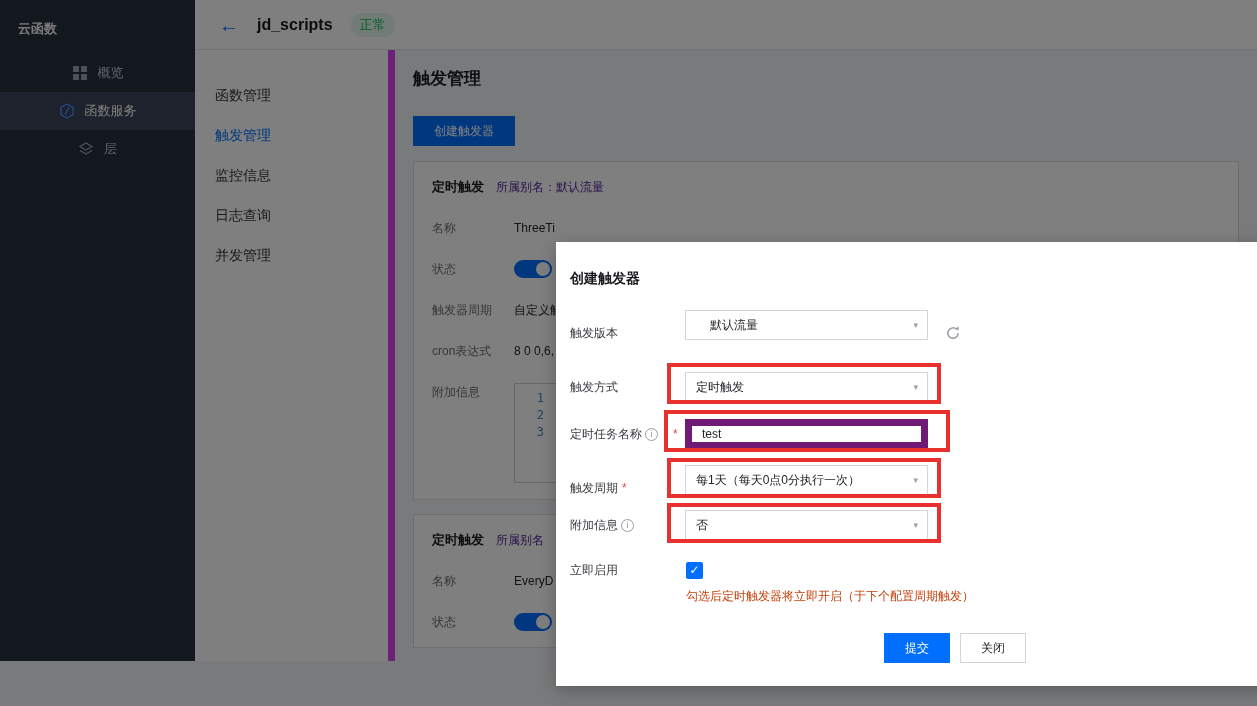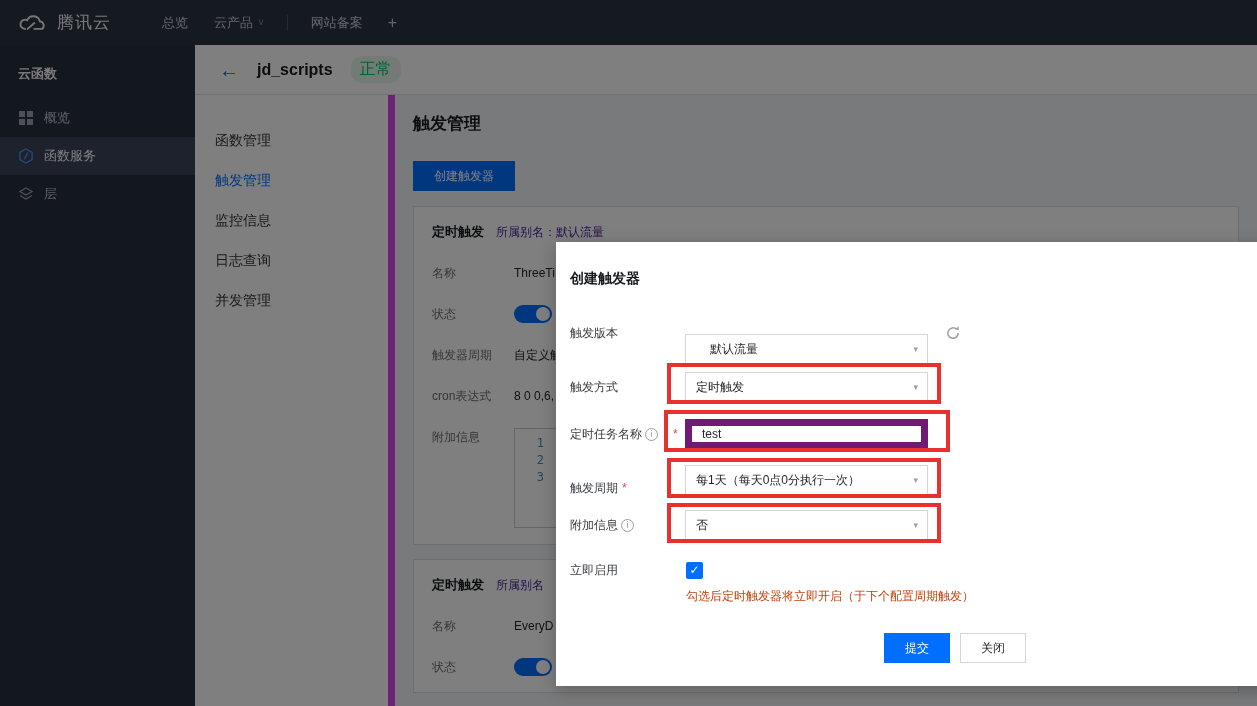--- a/index.html
+++ b/index.html
@@ -15,30 +15,30 @@
   .topnav-item { color:#c6ccd4; font-size:13px; padding:0 13px; cursor:pointer; display:flex; align-items:center; gap:5px;}
   .topnav-caret { font-size:10px; color:#8b93a0; }
   .topnav-divider { width:1px; height:16px; background:#4a5363; margin:0 10px; }
   .topnav-plus { font-size:16px; color:#c6ccd4; padding:0 12px; }
 
   
   .layout { display:flex; height:661px; }
   .sidebar { width:195px; background:#272e3c; flex-shrink:0; }
   .sidebar-title { color:#f2f4f6; font-size:13px; font-weight:bold; padding:20px 18px 16px; }
   .side-item { display:flex; align-items:center; gap:10px; height:38px; padding:0 18px;
-               color:#c2c8d2; font-size:13px; cursor:pointer; }
+               color:#c2c8d2; font-size:13px; cursor:pointer;justify-content:center; }
   .side-item.active { background:#3a4458; color:#ffffff; }
   .side-icon { width:16px; height:16px; display:inline-flex; }
 
   .rightcol { flex:1; display:flex; flex-direction:column; }
   .fn-header { height:50px; background:#fff; border-bottom:1px solid #e1e2e4;
                display:flex; align-items:center; padding-left:24px; gap:18px; flex-shrink:0; }
   .back-arrow { color:#006eff; font-size:20px; line-height:20px; cursor:pointer; }
   .fn-name { font-size:16px; font-weight:bold; color:#16181a; }
-  .status-badge { background:#e7f7ee; color:#0abf5b; font-size:16px; padding:3px 9px; border-radius:11px; }
+  .status-badge { background:#e7f7ee; color:#0abf5b; font-size:13px; padding:3px 9px; border-radius:11px; }
 
   .main { flex:1; display:flex; min-height:0; }
   .subsidebar { width:200px; background:#fff; border-right:7px solid #d946ef; padding-top:26px; flex-shrink:0; }
   .sub-item { padding:11px 20px; font-size:14px; color:#30343a; cursor:pointer; }
   .sub-item.active { color:#006eff; }
 
   .content { flex:1; padding:17px 18px; min-width:0; }
   .page-title { font-size:17px; font-weight:bold; color:#17191c; }
   .create-btn { margin-top:26px; height:30px; background:#006eff; color:#fff; border:none;
                 padding:0 21px; font-size:12px; font-family:inherit; cursor:pointer; display:block; }
@@ -85,45 +85,20 @@
   .anno-task   { left:108px; top:168px; width:286px; height:42px; }
   .anno-period { left:111px; top:216px; width:274px; height:40px; }
   .anno-extra  { left:111px; top:261px; width:274px; height:40px; }
   .star-task { position:absolute; left:117px; top:177px; line-height:30px; color:#e54545; }
 </style>
 </head>
 <body>
 
 <div class="app">
 
-  <div class="topbar">
-    <div class="brand">
-      <span class="side-icon" style="width:34px;height:22px;">
-        <svg viewBox="0 0 40 26" width="34" height="22">
-            <path d="M13 20 a5.5 5.5 0 1 1 2.5-10.4 A8 8 0 0 1 30.5 11 a5 5 0 0 1 2.5 9 l-9 0" fill="none" stroke="#edeff2" stroke-width="2.2" stroke-linecap="round"></path>
-            <path d="M16 20 l8-7" stroke="#edeff2" stroke-width="2.2" stroke-linecap="round"></path>
-          </svg>
-      </span>
-      <span class="brand-name">腾讯云</span>
-    </div>
-    <div class="topnav">
-      <span class="topnav-item">
-          <span>总览</span>
-        </span>
-      <span class="topnav-item">
-          <span>云产品</span>
-          <span class="topnav-caret">˅</span>
-        </span>
-      <span class="topnav-divider"></span>
-      <span class="topnav-item">
-          <span>网站备案</span>
-        </span>
-      <span class="topnav-plus">+</span>
-    </div>
-  </div>
 
   <div class="layout">
 
     <div class="sidebar">
       <div class="sidebar-title">云函数</div>
       <div class="side-item">
         <span class="side-icon">
           <svg viewBox="0 0 16 16" width="16" height="16">
               <rect x="1" y="1" width="6" height="6" fill="#9aa2ae"></rect>
               <rect x="9" y="1" width="6" height="6" fill="#9aa2ae"></rect>
@@ -232,21 +207,21 @@
   </div>
 
   <div class="overlay"></div>
 
   <div class="modal">
     <div class="m-title">创建触发器</div>
 
     <div class="m-label" style="top:76px;">
         <span>触发版本</span>
       </div>
-    <div class="m-select" style="top:92px;padding-left:24px;">
+    <div class="m-select" style="top:68px;padding-left:24px;">
       <span>默认流量</span>
       <span class="m-caret">▾</span>
     </div>
     <span class="refresh-icon">
       <svg viewBox="0 0 16 16" width="16" height="16">
           <path d="M13.2 8 a5.2 5.2 0 1 1-1.6-3.7" fill="none" stroke="#9aa0a6" stroke-width="1.5"></path>
           <path d="M13.6 1.2 13.8 5.2 10.2 4.2z" fill="#9aa0a6"></path>
         </svg>
     </span>
 

